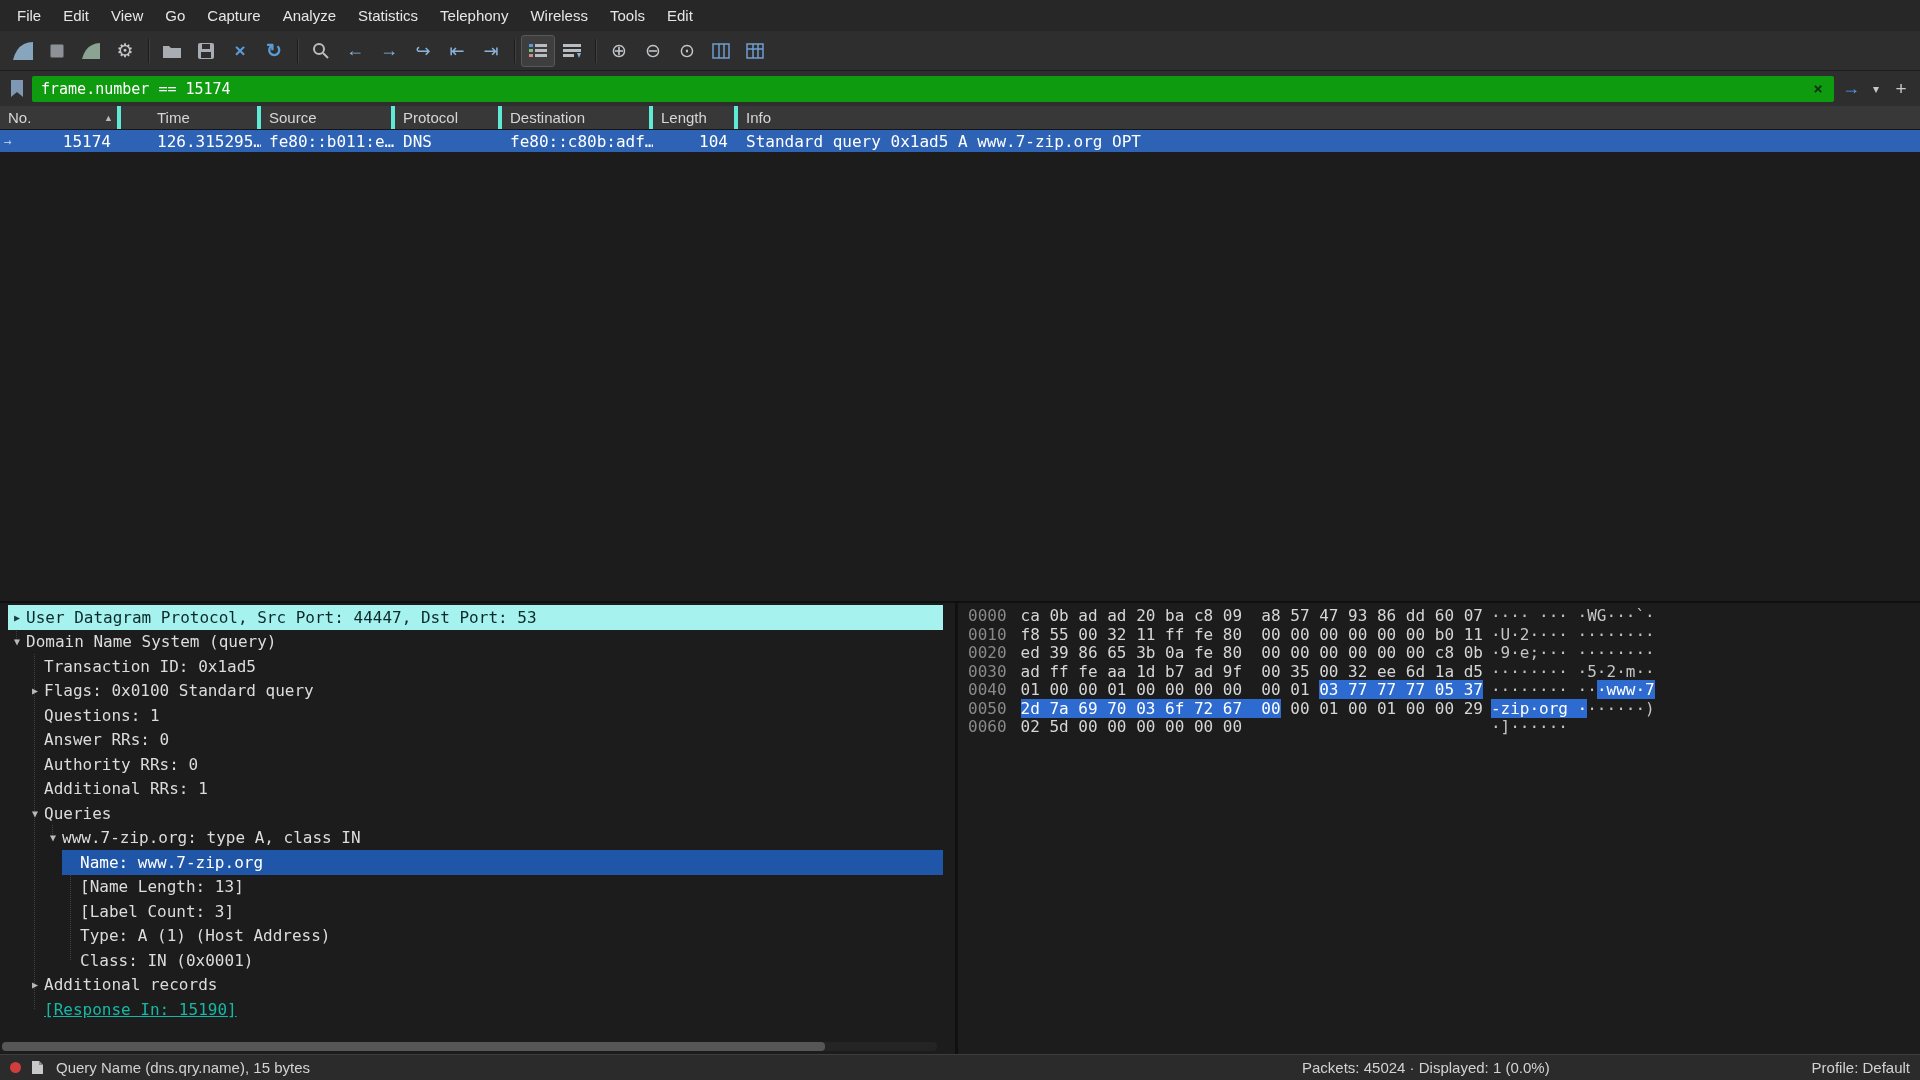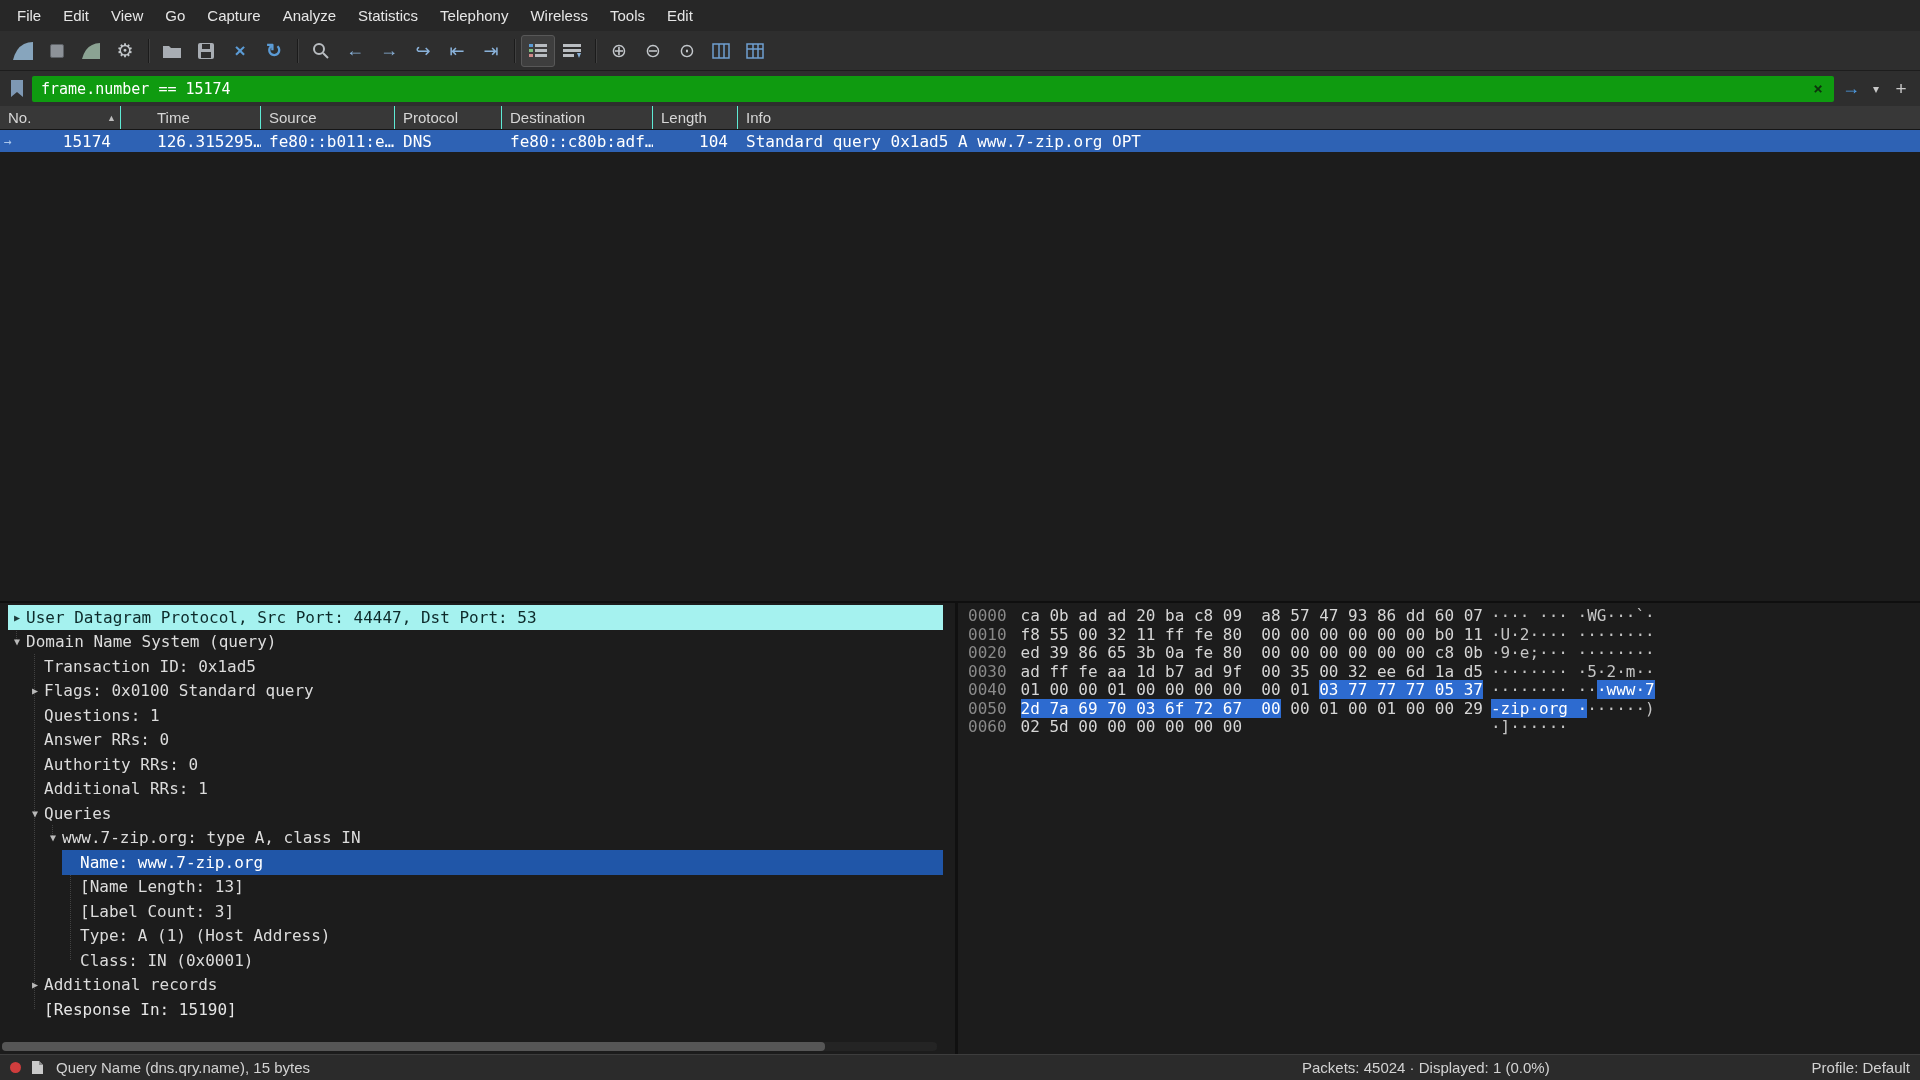--- a/index.html
+++ b/index.html
@@ -31,21 +31,21 @@
                   font-family:"DejaVu Sans Mono", monospace; font-size:15px; color:#ffffff; }
   .filter-text { flex:1; white-space:pre; }
   .f-clear { width:20px; height:20px; display:flex; align-items:center; justify-content:center; color:#0d330d; font-weight:bold; font-size:16px; }
   .fbtn { width:22px; height:24px; display:flex; align-items:center; justify-content:center; color:#c9c9c9; }
   .f-apply { color:#4f9fe8; font-weight:bold; font-size:18px; }
   .f-drop { font-size:12px; width:16px; }
   .f-add { font-size:19px; }
 
   
   .pl-header { height:24px; background:#383838; display:flex; color:#d6d6d6; flex:none; border-bottom:1px solid #161616; }
-  .hcell { display:flex; align-items:center; padding:0 4px 0 8px; border-right:1px solid #5eead4; flex:none; }
+  .hcell { display:flex; align-items:center; padding:0 4px 0 8px; border-right:4px solid #5eead4; flex:none; }
   .c-no{width:121px;} .c-time{width:112px;margin-left:28px;} .c-src{width:134px;} .c-proto{width:107px;}
   .c-dst{width:151px;} .c-len{width:85px;} .c-info{flex:1; border-right:none;}
   .sort-ind { margin-left:auto; font-size:9px; color:#bdbdbd; }
   .pl-body { flex:1; background:#1c1c1c; position:relative; overflow:hidden; }
   .pkt-row { height:22px; background:#2e62b4; color:#ffffff; display:flex; align-items:center;
              font-family:"DejaVu Sans Mono", monospace; font-size:16px; }
   .pcell { padding:0 4px 0 8px; white-space:pre; overflow:hidden; flex:none; }
   .pcell.c-no { display:flex; align-items:center; padding-left:4px; }
   .no-val { margin-left:auto; padding-right:6px; }
   .row-marker { color:#a9c6ec; font-size:13px; }
@@ -56,21 +56,21 @@
   .detail-pane { width:955px; flex:none; position:relative; padding:2px 12px 0 0;
                  font-family:"DejaVu Sans Mono", monospace; font-size:16px; color:#dcdcdc; }
   .d-row { height:24.5px; display:flex; align-items:center; white-space:pre; position:relative; z-index:1; }
   .d-ind { flex:none; }
   .lvl0 .d-ind{width:8px;} .lvl1 .d-ind{width:26px;} .lvl2 .d-ind{width:44px;} .lvl3 .d-ind{width:62px;}
   .d-wrap { flex:1; display:flex; align-items:center; height:100%; }
   .exp { width:18px; flex:none; font-size:10px; color:#b9b9b9; text-align:center; }
   .kind-cyan .d-wrap { background:#a5f2ef; color:#0d2a2a; }
   .kind-cyan .exp { color:#1c3a3a; }
   .kind-selected .d-wrap { background:#2056a8; color:#ffffff; }
-  .kind-link .d-text { color:#e5e5e5; }
+  .kind-link .d-text { color:#14b8a6; text-decoration:underline; }
   .guide { position:absolute; width:0; border-left:1px dotted #575757; opacity:.65; z-index:0; }
   .hscroll { position:absolute; left:2px; bottom:3px; width:935px; height:9px; background:#242424; border-radius:4px; }
   .hscroll .thumb { width:88%; height:100%; background:#565656; border-radius:4px; }
 
   
   .hex-pane { flex:1; border-left:3px solid #101010; padding:4px 0 0 10px;
               font-family:"DejaVu Sans Mono", monospace; font-size:16px; }
   .hex-line { height:18.5px; line-height:18.5px; white-space:pre; }
   .offset { color:#8a8a8a; margin-right:14px; }
   .hexcol { display:inline-block; width:48ch; white-space:pre; color:#d6d6d6; }

